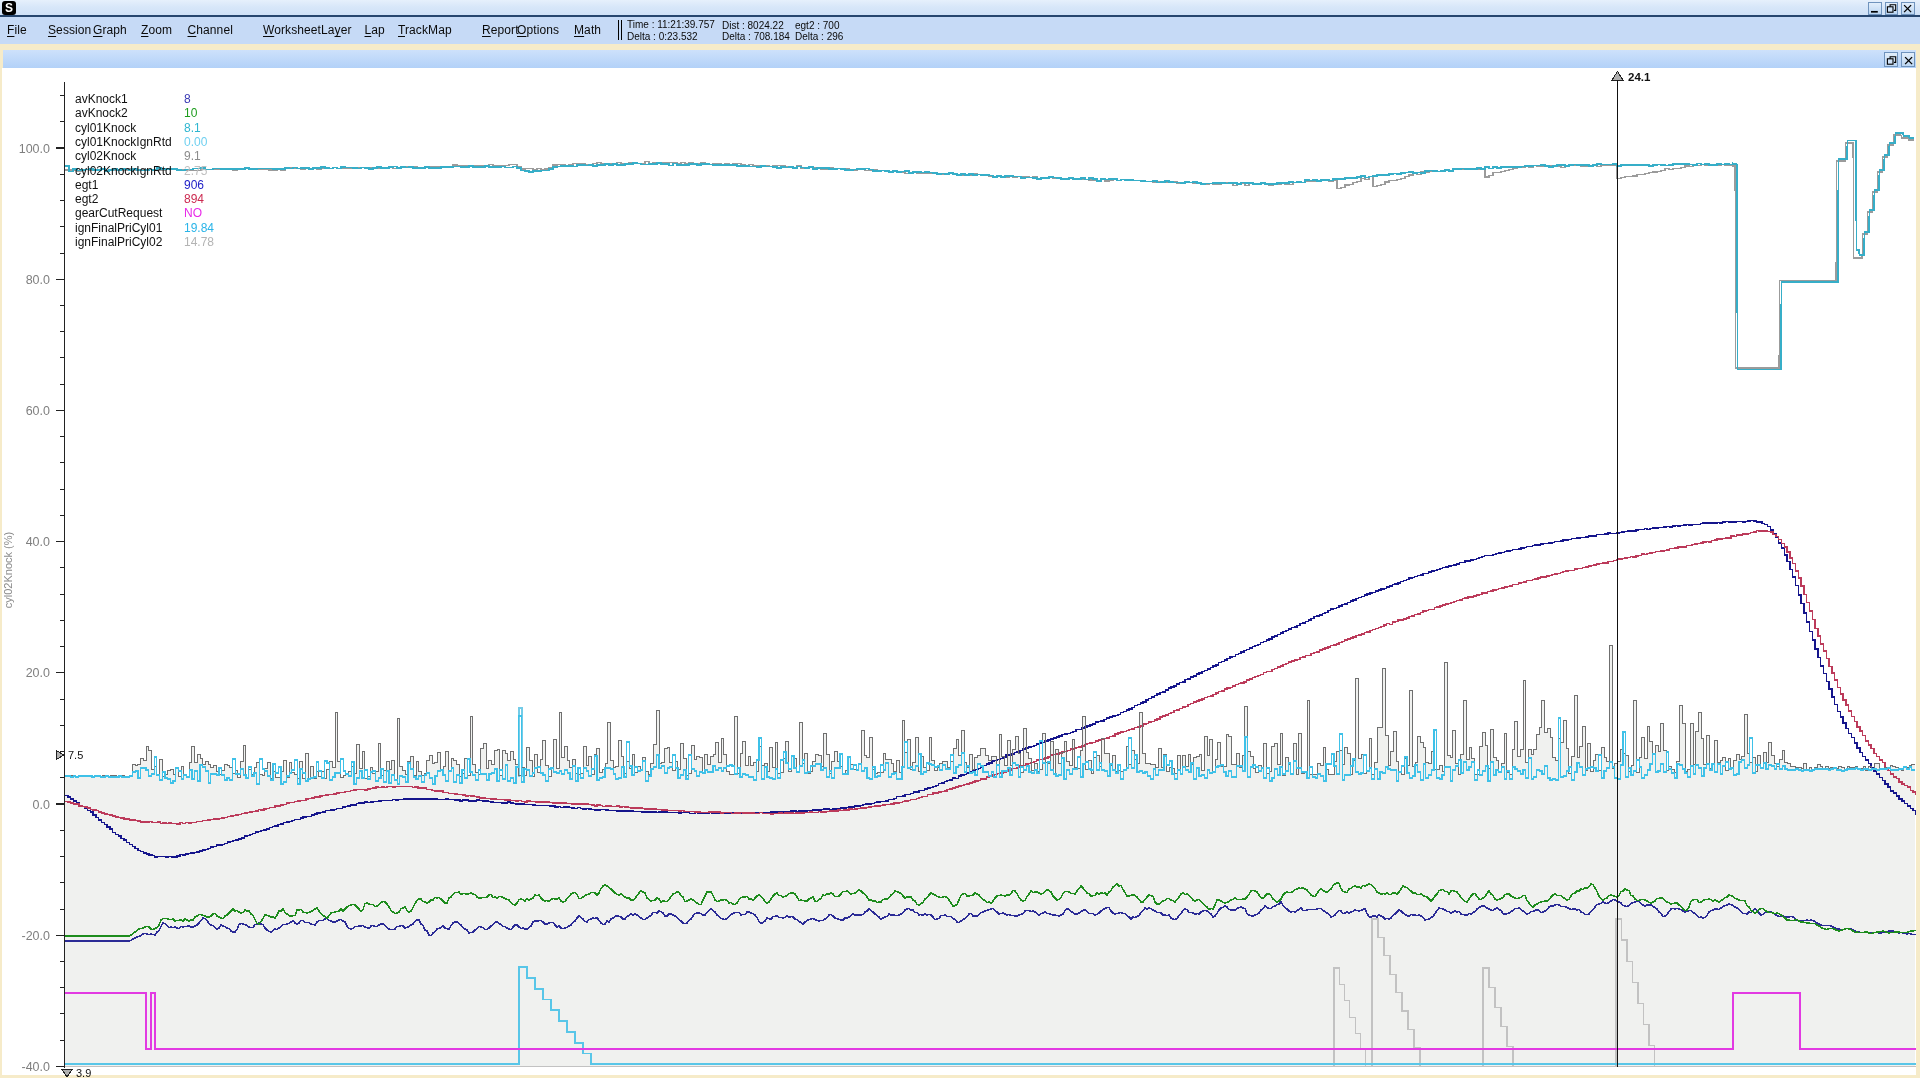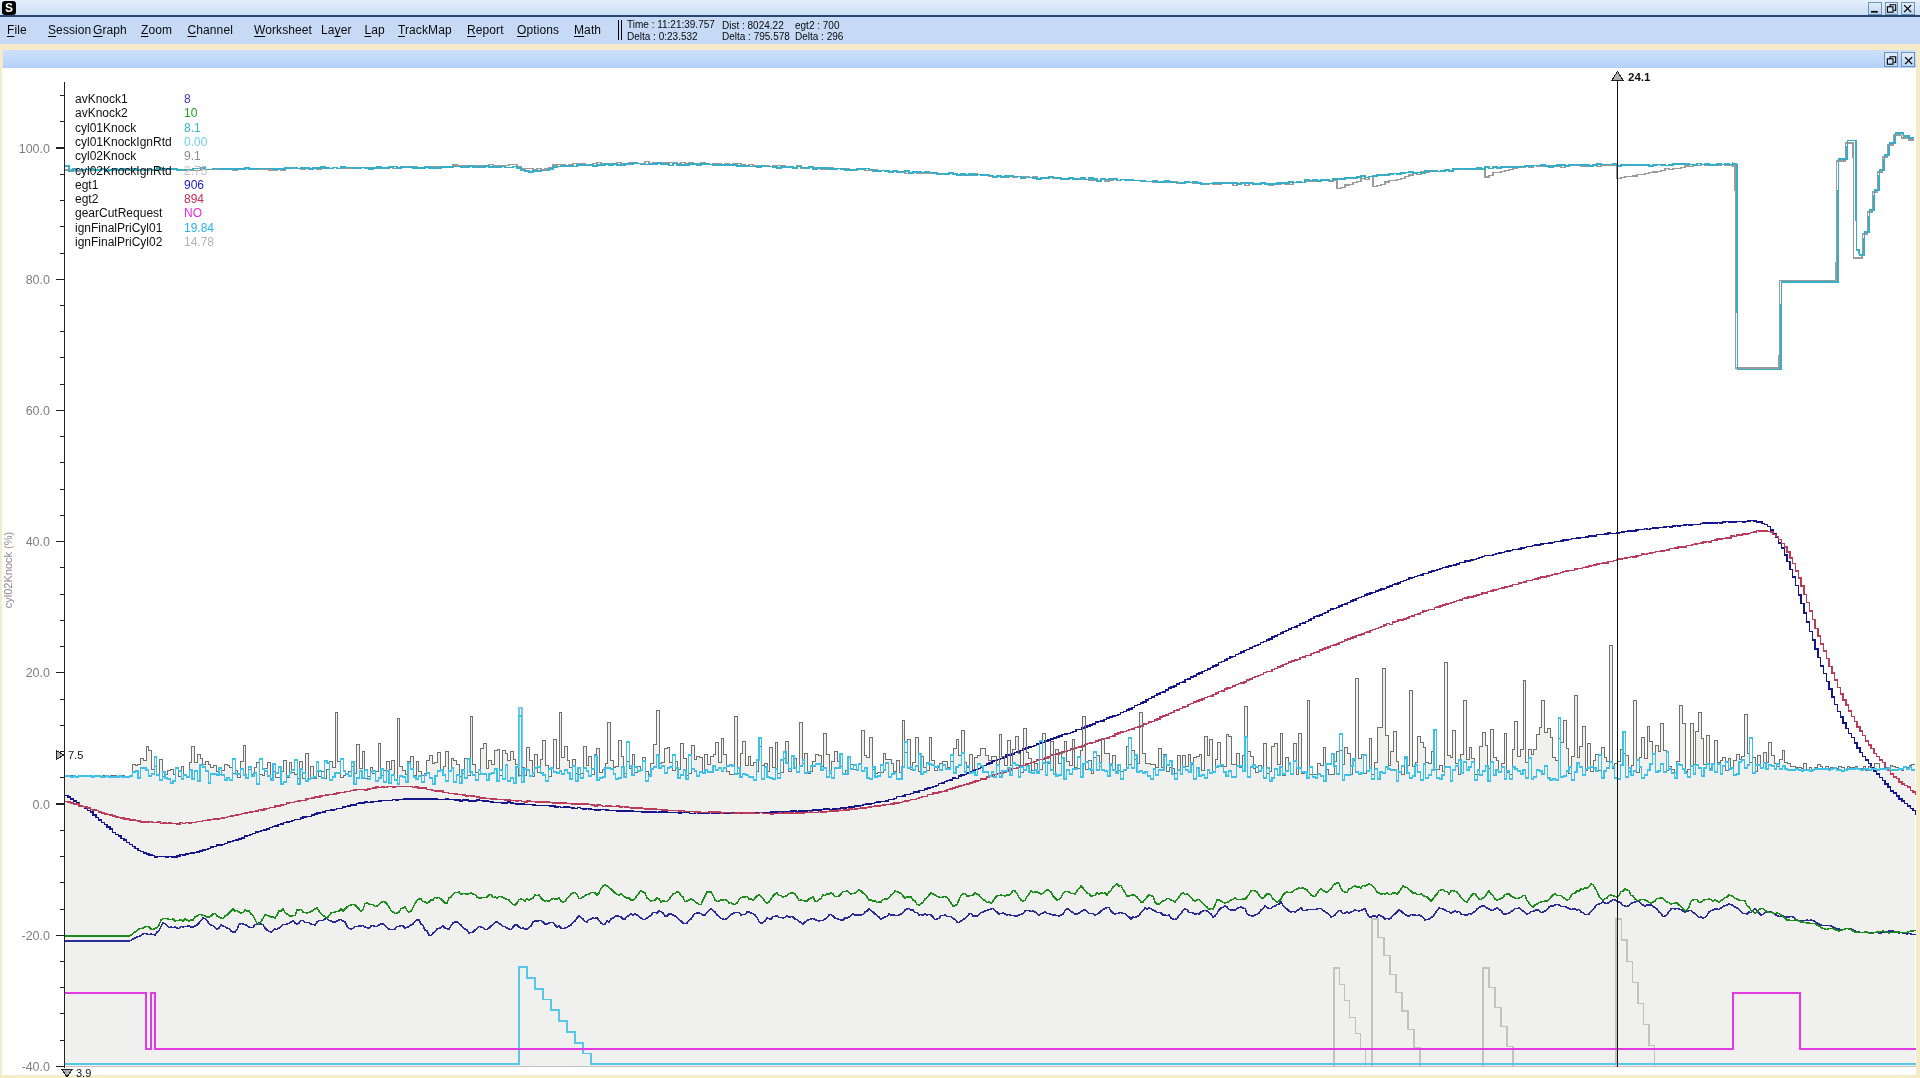--- a/index.html
+++ b/index.html
@@ -37,33 +37,33 @@
         <line x1="10.1" y1="3.1" x2="3.1" y2="10.1" stroke="#000" stroke-width="1.3"></line>
       </svg>
     </div>
 </div>
 <div id="menubar">
     <span class="mi" style="left:7px"><u>F</u>ile</span>
     <span class="mi" style="left:48px"><u>S</u>ession</span>
     <span class="mi" style="left:93px"><u>G</u>raph</span>
     <span class="mi" style="left:141px"><u>Z</u>oom</span>
     <span class="mi" style="left:187.5px"><u>C</u>hannel</span>
-    <span class="mi" style="left:254px"><u>W</u>orksheet</span>
+    <span class="mi" style="left:263px"><u>W</u>orksheet</span>
     <span class="mi" style="left:321px">La<u>y</u>er</span>
     <span class="mi" style="left:364.5px"><u>L</u>ap</span>
     <span class="mi" style="left:398px"><u>T</u>rackMap</span>
-    <span class="mi" style="left:467px"><u>R</u>eport</span>
+    <span class="mi" style="left:482px"><u>R</u>eport</span>
     <span class="mi" style="left:517px"><u>O</u>ptions</span>
     <span class="mi" style="left:574px"><u>M</u>ath</span>
  <div class="sv" style="left:617.5px"></div>
     <div class="sv" style="left:620.5px"></div>
  <span class="st" style="left:627px;top:2px">Time : 11:21:39.757</span>
  <span class="st" style="left:627px;top:14px">Delta : 0:23.532</span>
  <span class="st" style="left:722px;top:2.5px">Dist : 8024.22</span>
- <span class="st" style="left:722px;top:14px">Delta : 795.578</span>
+ <span class="st" style="left:722px;top:14px">Delta : 708.184</span>
  <span class="st" style="left:795px;top:2.5px">egt2 : 700</span>
  <span class="st" style="left:795px;top:14px">Delta : 296</span>
 </div>
 <div id="mdi">
  <div id="childwin">
   <div id="childbar">
    <div class="cbtn" style="left:1881px"><svg width="13" height="13" viewBox="0 0 13 13">
             <path d="M5.1,7.4 L5.1,2.8 L10.7,2.8 L10.7,8.4 L9.0,8.4" fill="none" stroke="#000" stroke-width="1.1"></path>
             <rect x="2.4" y="4.8" width="5.6" height="5.4" fill="#cfe2f8" stroke="#000" stroke-width="1.1"></rect>
           </svg></div>

